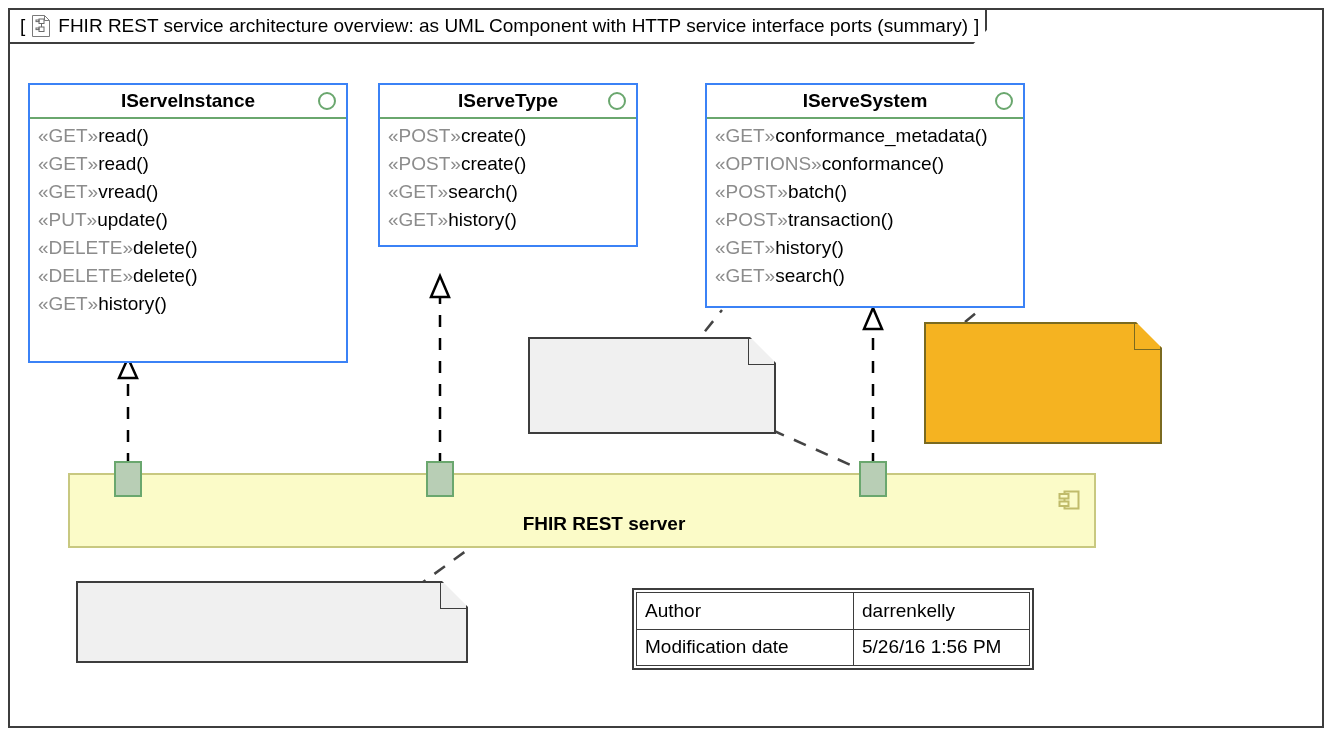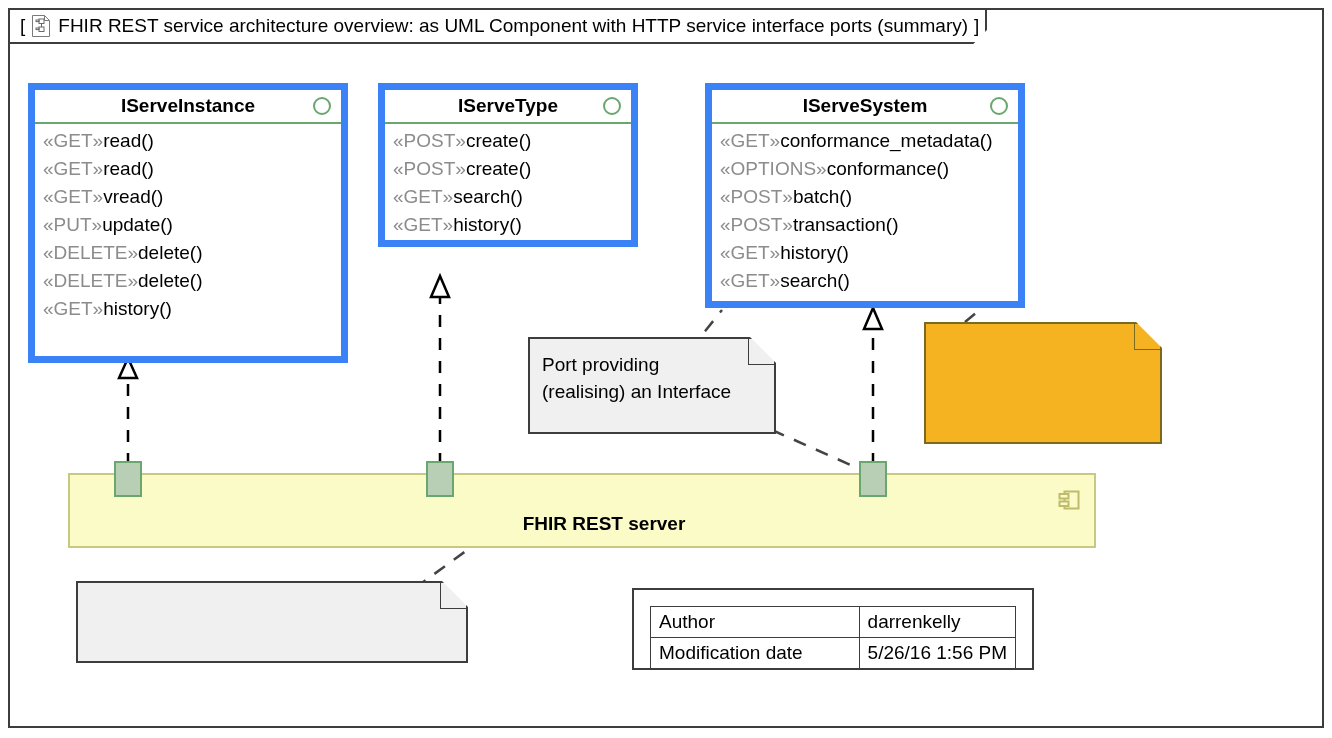--- a/index.html
+++ b/index.html
@@ -54,21 +54,21 @@
     height: 22px;
     margin: 0 8px 0 2px;
     flex: none;
     position: relative;
   }
 
   
   .iface {
     position: absolute;
     box-sizing: border-box;
-    border: 7px solid #3b82f6;
+    border: 2px solid #3b82f6;
     background: #ffffff;
   }
   .iface-header {
     position: relative;
     height: 34px;
     border-bottom: 2px solid #6aa76e;
     display: flex;
     align-items: center;
     justify-content: center;
     font-weight: bold;
@@ -163,21 +163,21 @@
     color: #000000;
     white-space: pre-line;
   }
 
   
   .info-table {
     position: absolute;
     box-sizing: border-box;
     border: 2px solid #3d3d3d;
     background: #ffffff;
-    padding: 16px;
+    padding: 2px;
   }
   .info-table table {
     border-collapse: collapse;
     width: 100%;
     height: 100%;
   }
   .info-table td {
     border: 1px solid #3d3d3d;
     font-size: 19px;
     color: #000000;
@@ -295,22 +295,20 @@
       <div class="op"><span class="stereo">«GET»</span><span>history()</span></div>
       <div class="op"><span class="stereo">«GET»</span><span>search()</span></div>
     </div>
   </div>
 
   <div class="note" style="left:528px; top:337px; width:248px; height:97px;">
     <svg class="note-fold" viewBox="0 0 26 26">
       <path d="M0,0 L26,26 L0,26 Z" fill="#f0f0f0" stroke="none"></path>
       <path d="M0,0 L0,26 L26,26" fill="none" stroke="#3d3d3d" stroke-width="2"></path>
     </svg>
-    <div class="note-text">Port providing
-(realising) an Interface</div>
   </div>
 
   <div class="note orange" style="left:924px; top:322px; width:238px; height:122px;">
     <svg class="note-fold" viewBox="0 0 26 26">
       <path d="M0,0 L26,26 L0,26 Z" fill="#f5b321" stroke="none"></path>
       <path d="M0,0 L0,26 L26,26" fill="none" stroke="#7a6a20" stroke-width="2"></path>
     </svg>
   </div>
 
   <div class="note" style="left:76px; top:581px; width:392px; height:82px;">

